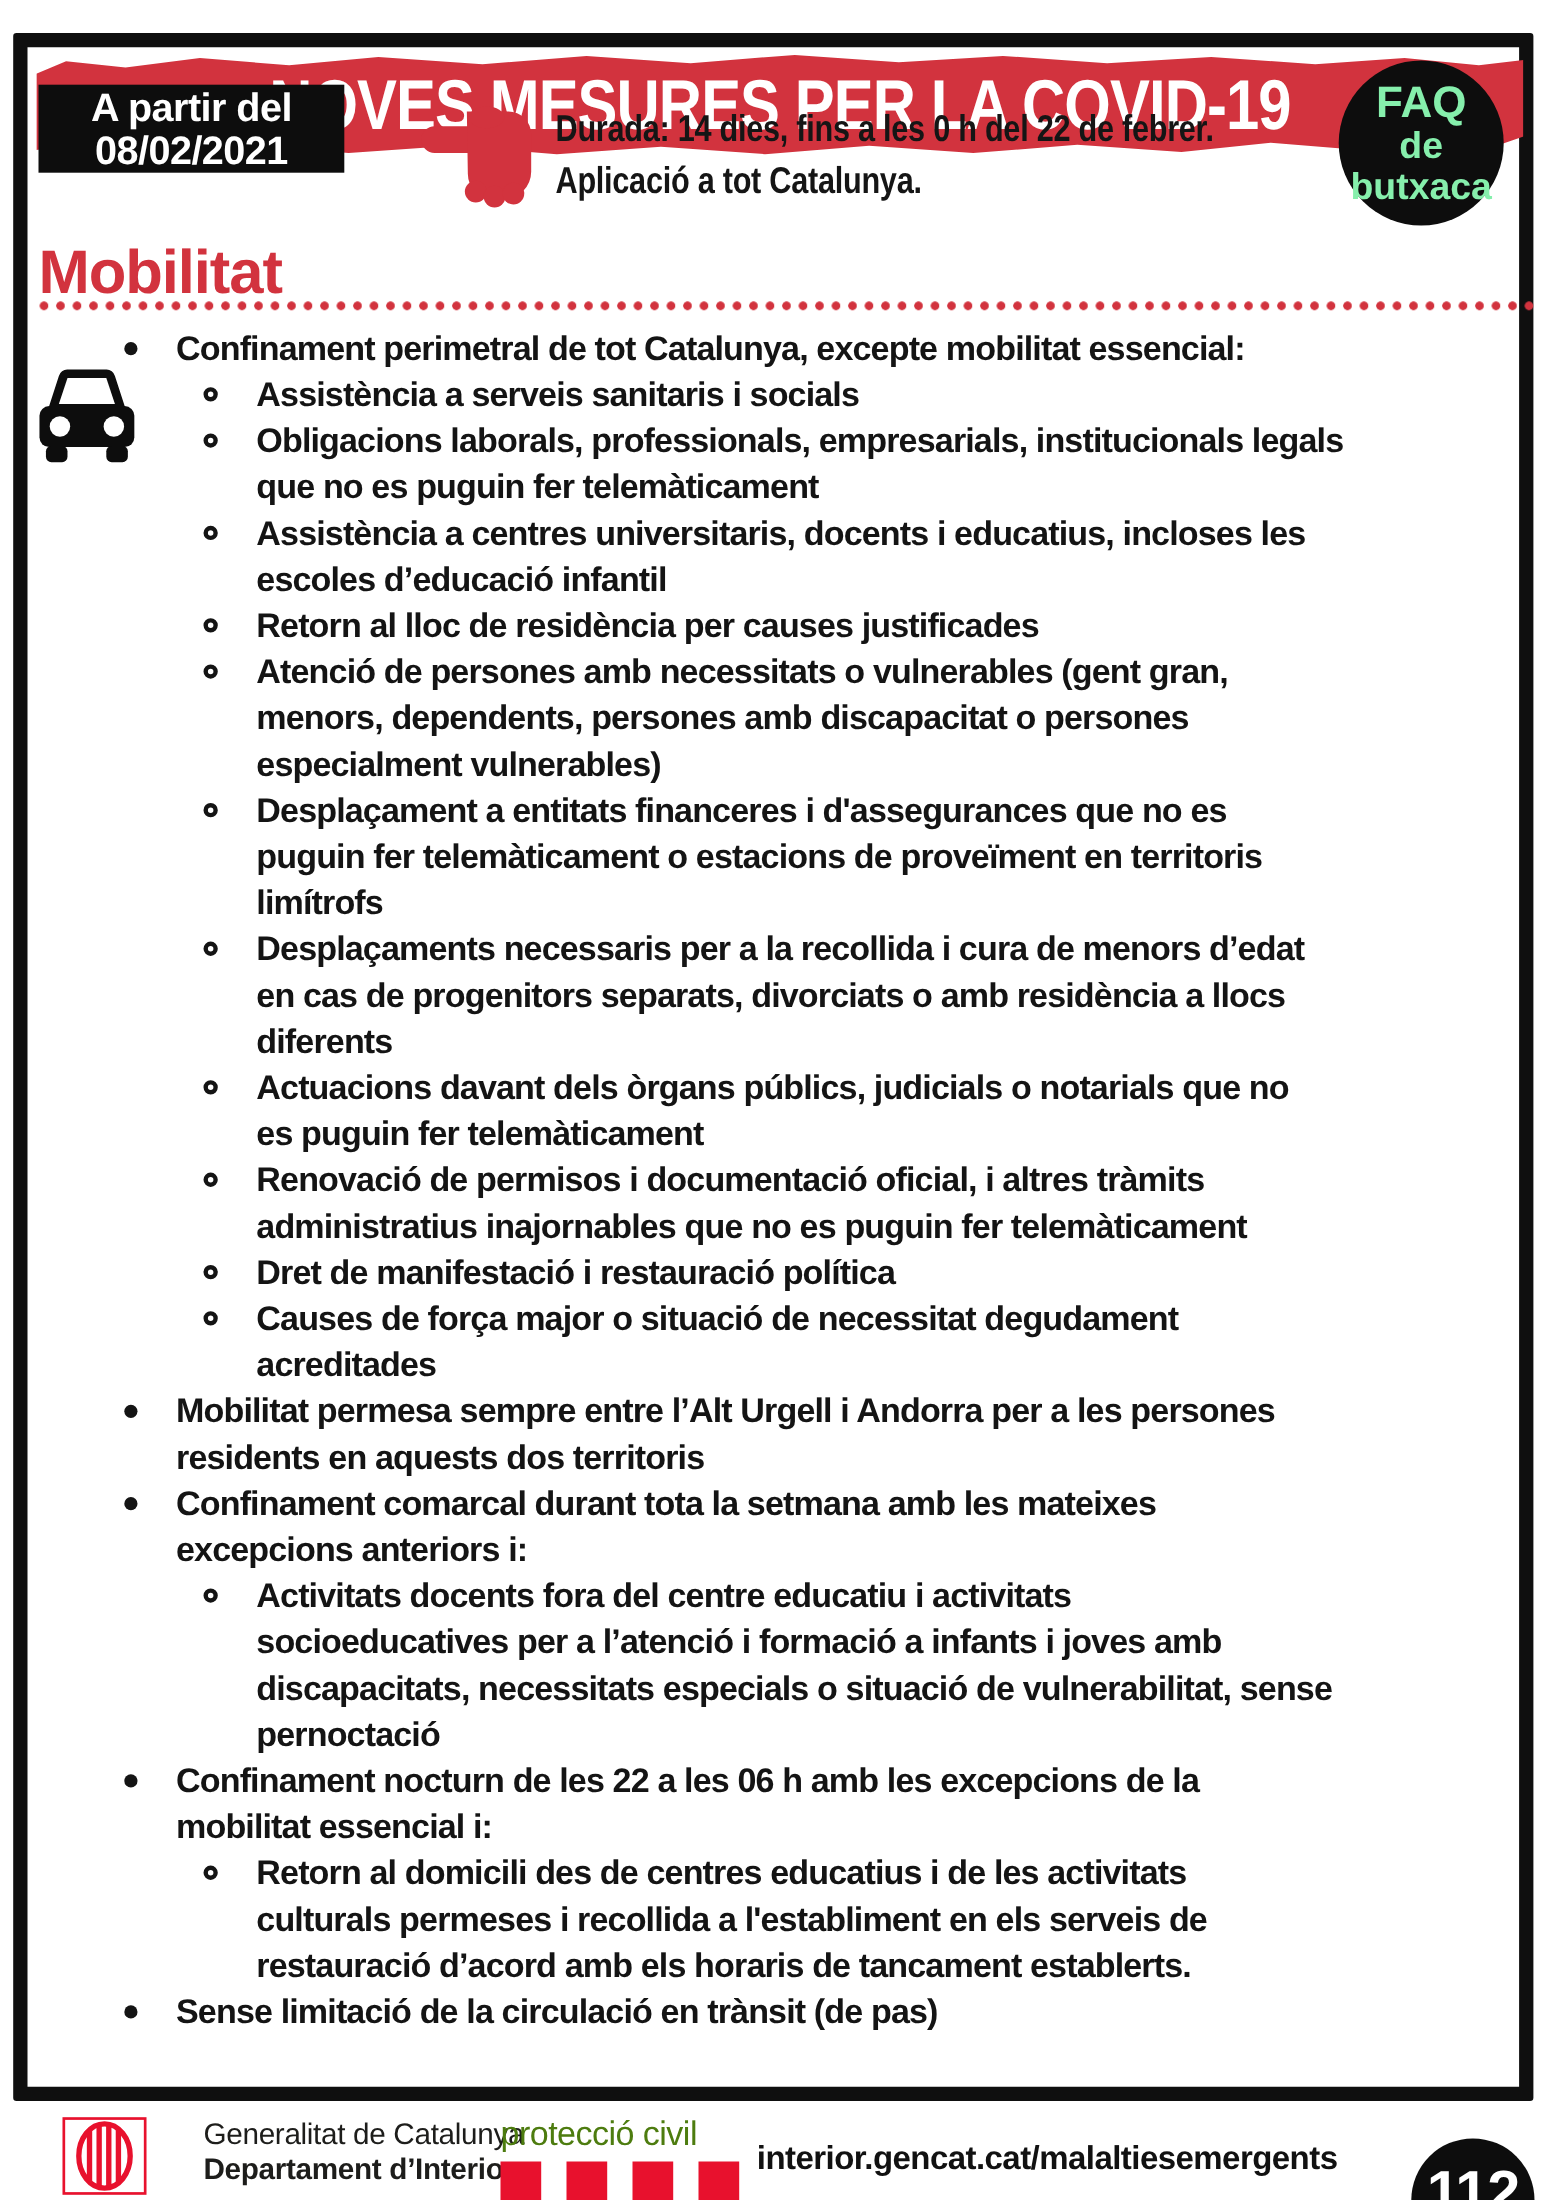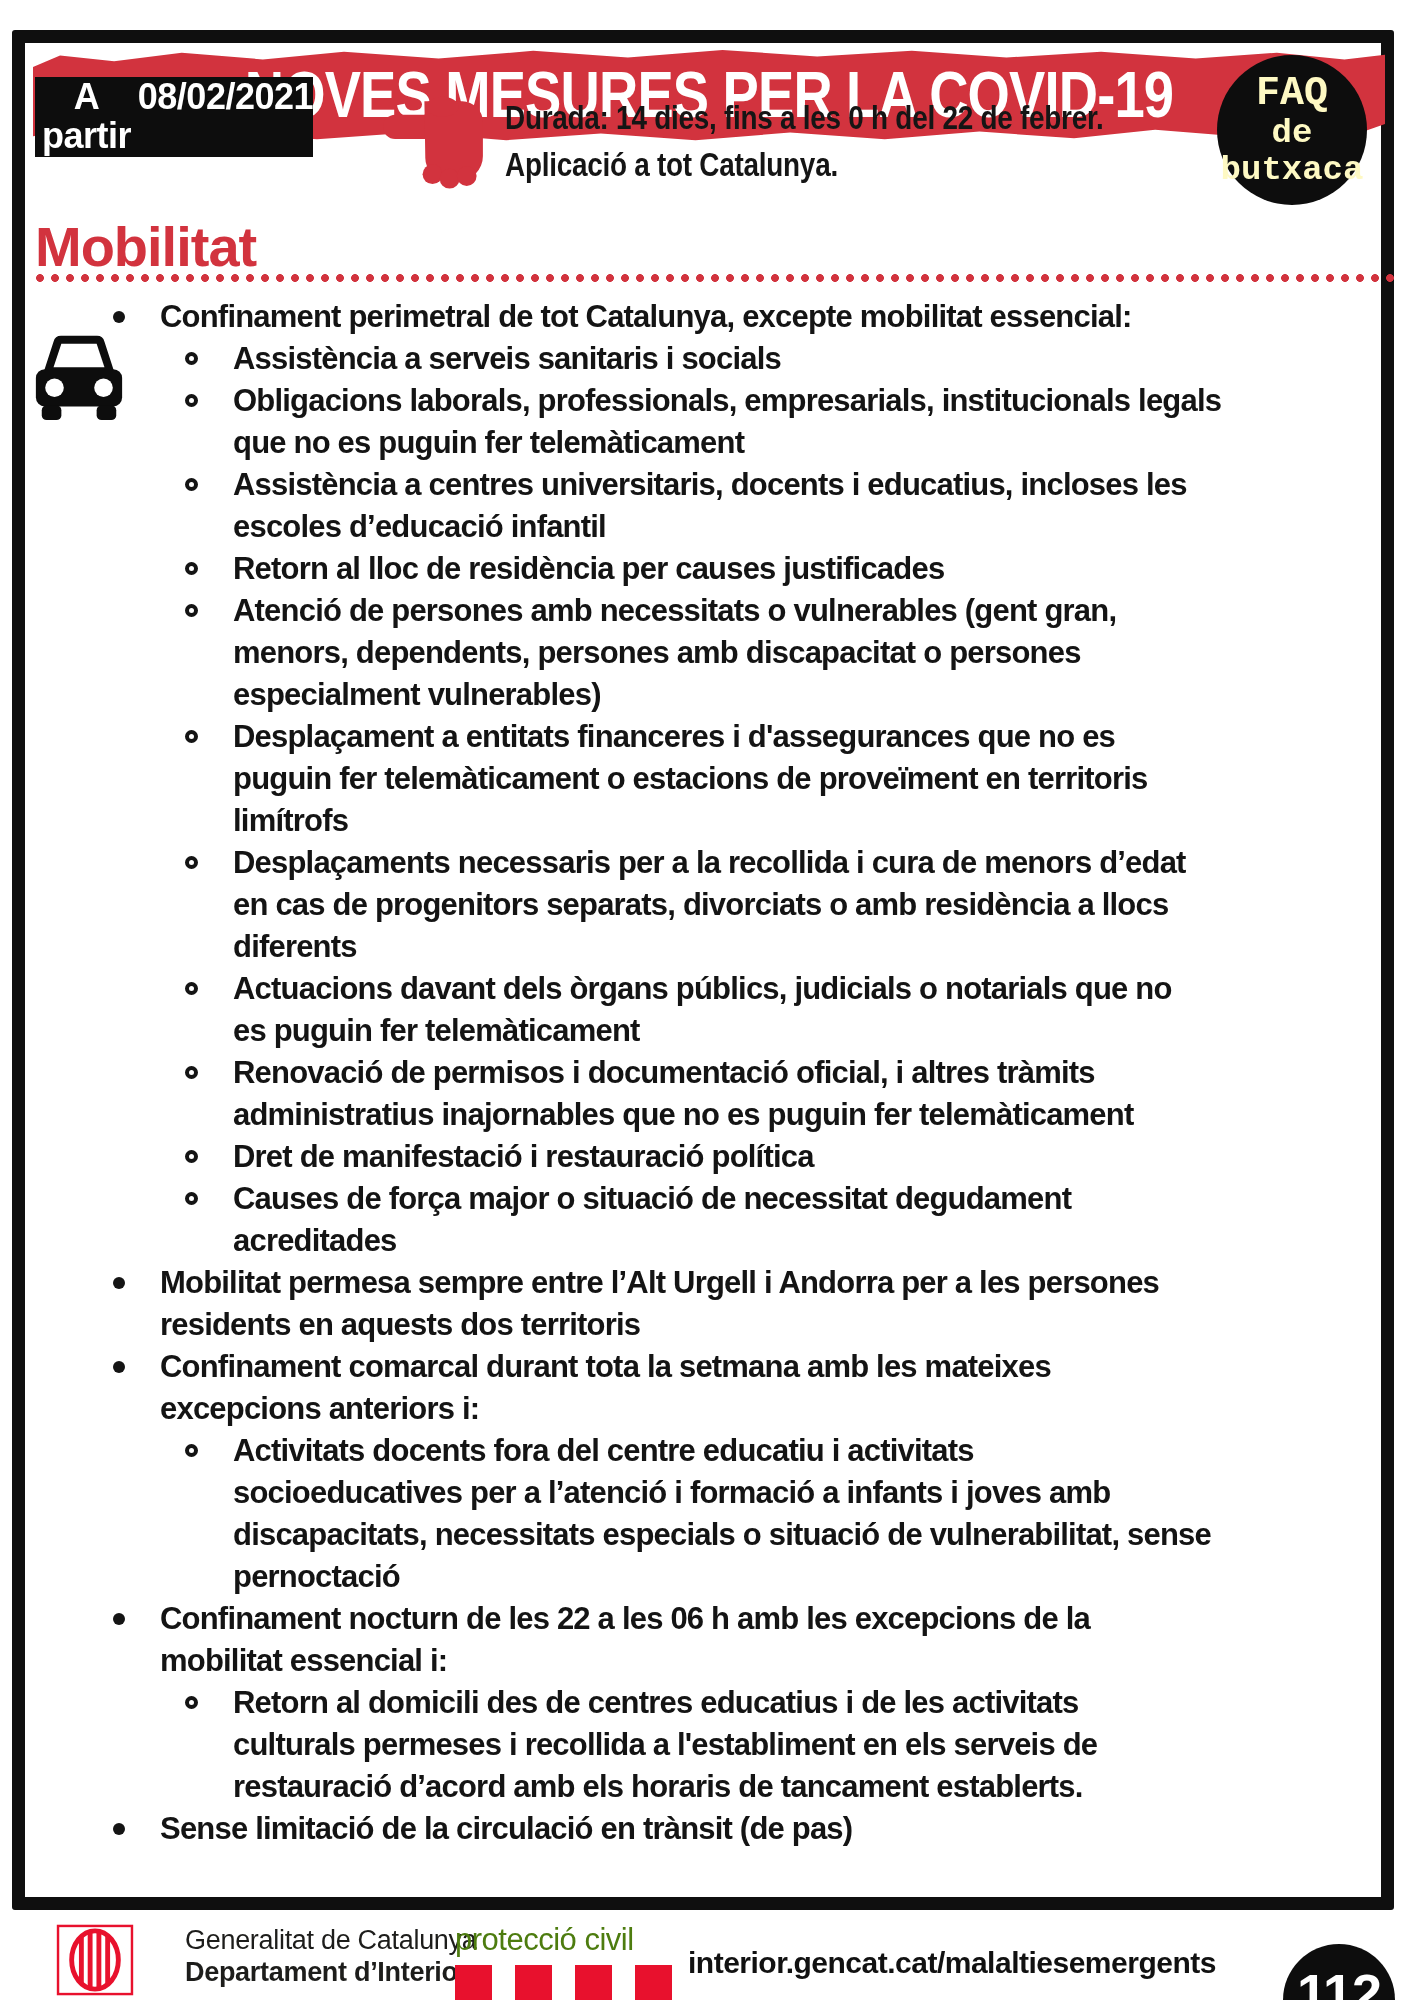--- a/index.html
+++ b/index.html
@@ -9,27 +9,27 @@
   .frame{position:absolute;left:12px;top:30px;width:1382px;height:1880px;
          border:13px solid #0f0f0f;border-radius:3px;box-sizing:border-box;}
   
   .banner{position:absolute;left:33px;top:48px;width:1352px;height:95px;background:#d2333e;
           clip-path:polygon(0 20%,2% 8%,6% 14%,11% 5%,17% 12%,23% 4%,30% 11%,37% 3%,44% 10%,51% 2%,58% 9%,65% 3%,72% 10%,79% 4%,86% 11%,92% 5%,97% 12%,100% 7%,100% 80%,98% 90%,94% 84%,89% 93%,83% 86%,77% 95%,70% 88%,63% 96%,56% 89%,49% 97%,42% 90%,35% 97%,28% 89%,21% 96%,14% 88%,8% 95%,3% 87%,0 93%);}
   .banner-title{position:absolute;left:0;top:0;width:100%;height:95px;line-height:95px;
           text-align:center;color:#fff;font-size:64px;font-weight:700;letter-spacing:-1px;
           transform:scaleX(.85);transform-origin:50% 50%;white-space:nowrap;}
   .datebox{position:absolute;left:35px;top:77px;width:278px;height:80px;background:#0d0d0d;
           color:#fff;text-align:center;font-weight:700;font-size:36px;line-height:39px;
-          display:flex;flex-direction:row;justify-content:center;letter-spacing:-.5px;}
+          display:flex;flex-direction:column;justify-content:center;letter-spacing:-.5px;}
   .hand{position:absolute;left:383px;top:88px;width:108px;height:104px;}
   .duration{position:absolute;left:505px;top:94px;font-size:34px;font-weight:700;line-height:47px;
           letter-spacing:-.3px;transform:scaleX(.82);transform-origin:0 0;white-space:nowrap;color:#151515;}
   .faq{position:absolute;left:1217px;top:55px;width:150px;height:150px;border-radius:50%;
-          background:#0d0d0d;color:#fef9c3;text-align:center;font-weight:700;z-index:3;
-          display:flex;flex-direction:column;justify-content:center;line-height:1.08;font-family:Liberation Mono, monospace;}
+          background:#0d0d0d;color:#86efac;text-align:center;font-weight:700;z-index:3;
+          display:flex;flex-direction:column;justify-content:center;line-height:1.08;}
   .faq .l1{font-size:40px;} .faq .l2,.faq .l3{font-size:34px;}
   .sec-heading{position:absolute;left:35px;top:214px;font-size:56px;font-weight:700;
           color:#d2333e;letter-spacing:-1px;}
   .dotline{position:absolute;left:35px;top:273px;width:1360px;height:10px;
           background-image:radial-gradient(circle at 5px 5px,#d2333e 3.6px,rgba(0,0,0,0) 4.2px);
           background-size:15px 10px;background-repeat:repeat-x;}
   .car{position:absolute;left:30px;top:332px;width:98px;height:90px;}
   .content{position:absolute;left:85px;top:296px;width:1320px;}
   ul.measures{list-style:none;margin:0;padding:0;font-size:31px;font-weight:700;
           line-height:42px;letter-spacing:-.8px;color:#141414;}

